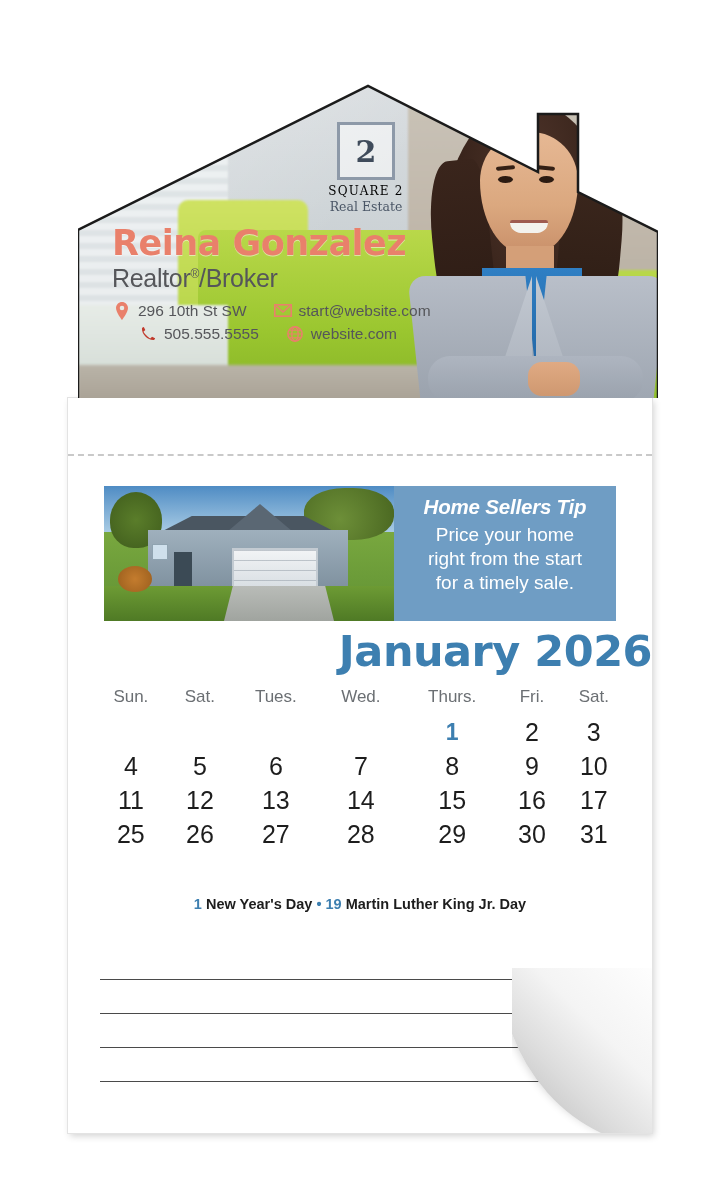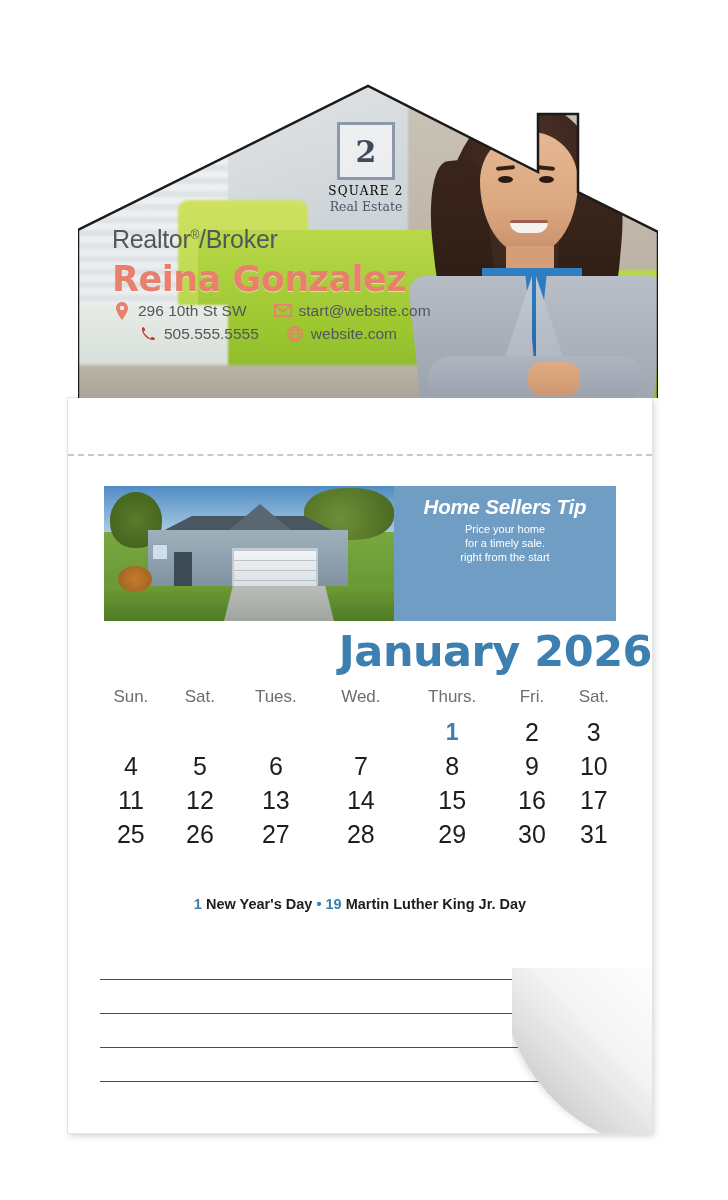--- a/index.html
+++ b/index.html
@@ -313,21 +313,21 @@
   }
   #tip-title {
     font-family: "Liberation Sans", sans-serif;
     font-style: italic; font-weight: bold;
     font-size: 20.5px;
     letter-spacing: -0.2px;
     margin-bottom: 4px;
     white-space: nowrap;
   }
   #tip-body {
-    font-size: 11px;
+    font-size: 19px;
     line-height: 1.25;
   }
 
   #cal-title {
     position: absolute; left: 0; top: 228px; width: 584px;
     text-align: right;
     font-family: "DejaVu Sans", sans-serif;
     font-weight: bold;
     font-size: 43px;
     color: #3d7fb0;
@@ -434,22 +434,22 @@
         <div id="tp-door"></div>
         <div id="tp-win"></div>
         <div id="tp-lawn"></div>
         <div id="tp-drive"></div>
         <div id="tp-bush"></div>
       </div>
       <div id="tip-text">
         <div id="tip-title">Home Sellers Tip</div>
         <div id="tip-body">
           <div>Price your home</div>
+          <div>right from the start</div>
           <div>for a timely sale.</div>
-          <div>right from the start</div>
         </div>
       </div>
     </div>
 
     <div id="cal-title">January 2026</div>
 
     <div id="cal-grid">
       <table>
         <thead>
           <tr>
@@ -569,22 +569,22 @@
       <path d="M 0,318 L 0,150 L 290,6 L 460,92 L 460,34 L 500,34 L 500,112 L 580,152 L 580,318" fill="none" stroke="#1b1b1b" stroke-width="2.5"></path>
     </svg>
 
     <div id="logo">
       <div id="logo-badge">2</div>
       <div id="logo-line1">SQUARE 2</div>
       <div id="logo-line2">Real Estate</div>
     </div>
 
     <div id="magnet-text">
+      <div id="agent-name">Reina Gonzalez</div>
       <div id="agent-title"><span>Realtor</span><sup>®</sup><span>/Broker</span></div>
-      <div id="agent-name">Reina Gonzalez</div>
 
       <div class="contact-row">
         <span class="contact-item">
           <span class="ico">
             <svg width="14" height="18" viewBox="0 0 14 18">
                 <path d="M7 0C3.7 0 1 2.7 1 6c0 4.4 6 12 6 12s6-7.6 6-12c0-3.3-2.7-6-6-6zm0 8.3A2.3 2.3 0 1 1 7 3.7a2.3 2.3 0 0 1 0 4.6z" fill="currentColor"></path>
               </svg>
           </span>
           <span>296 10th St SW</span>
         </span>

